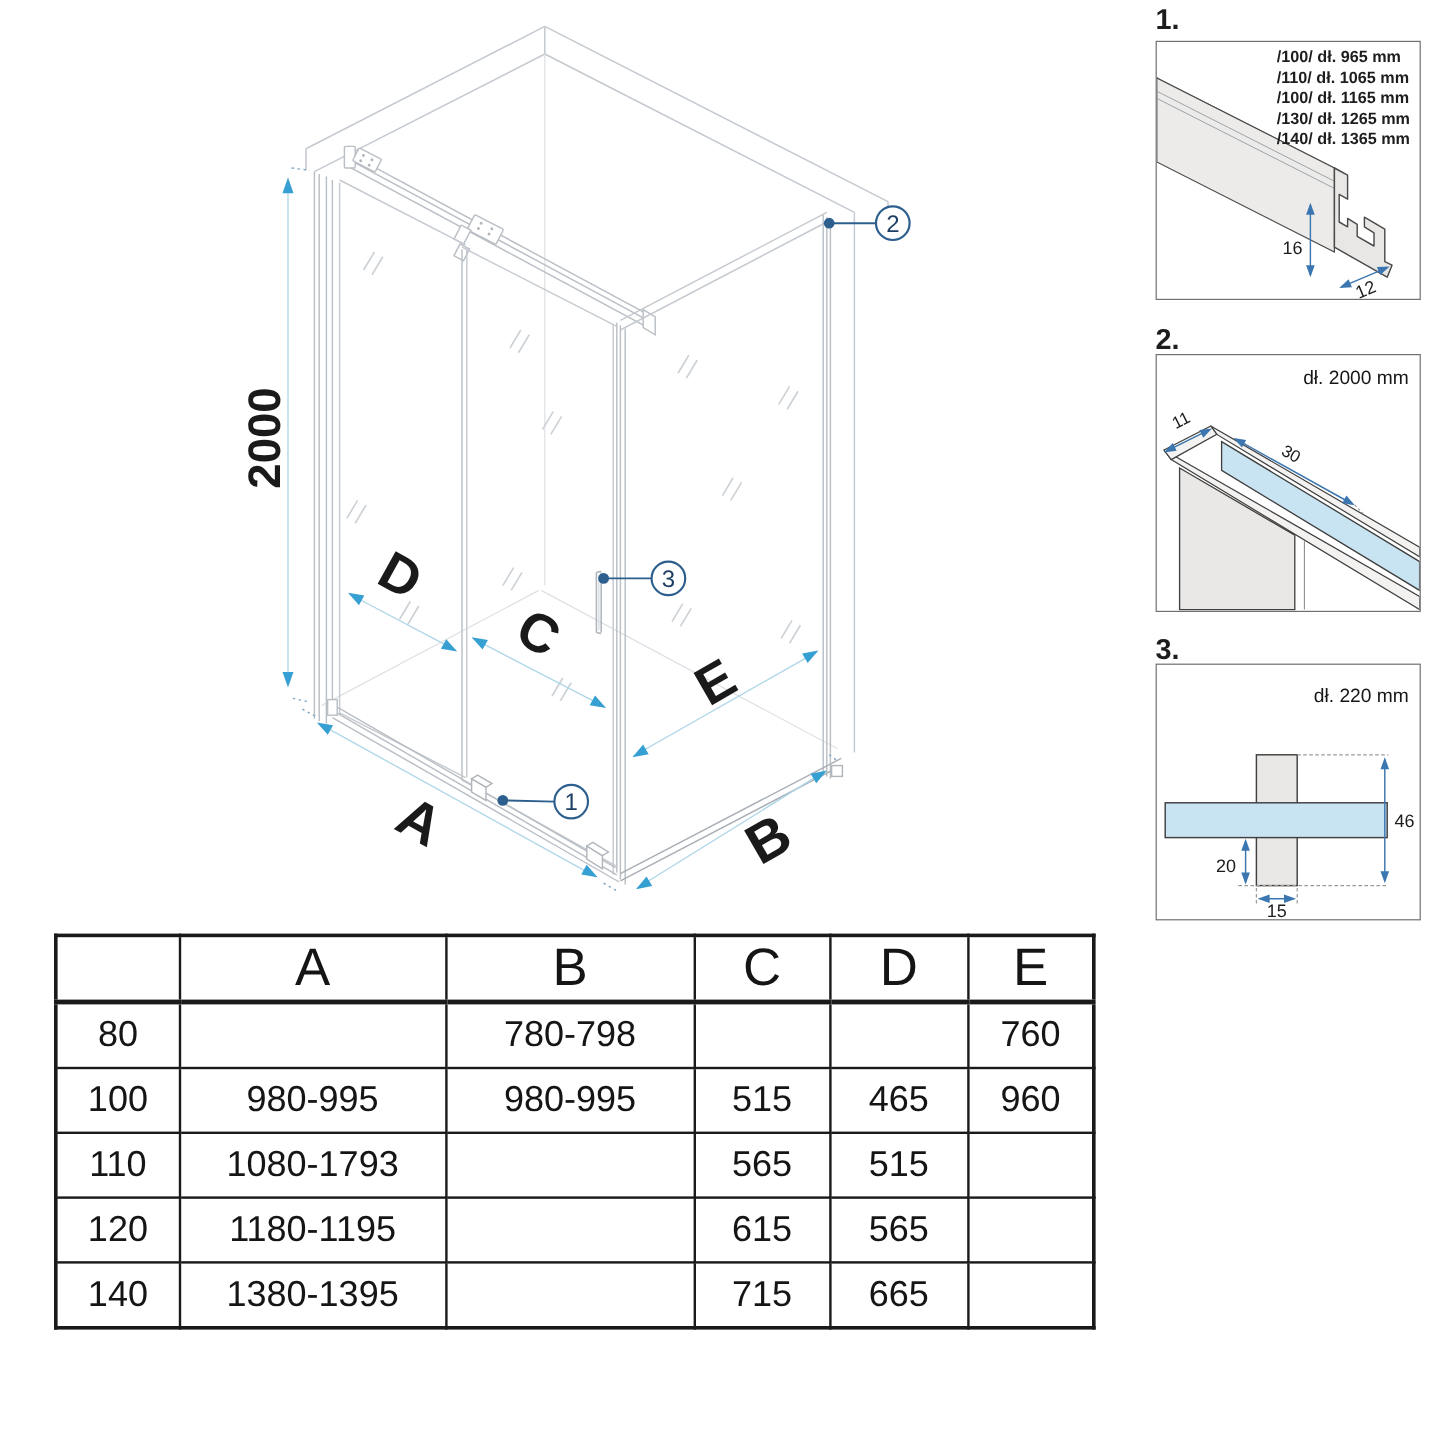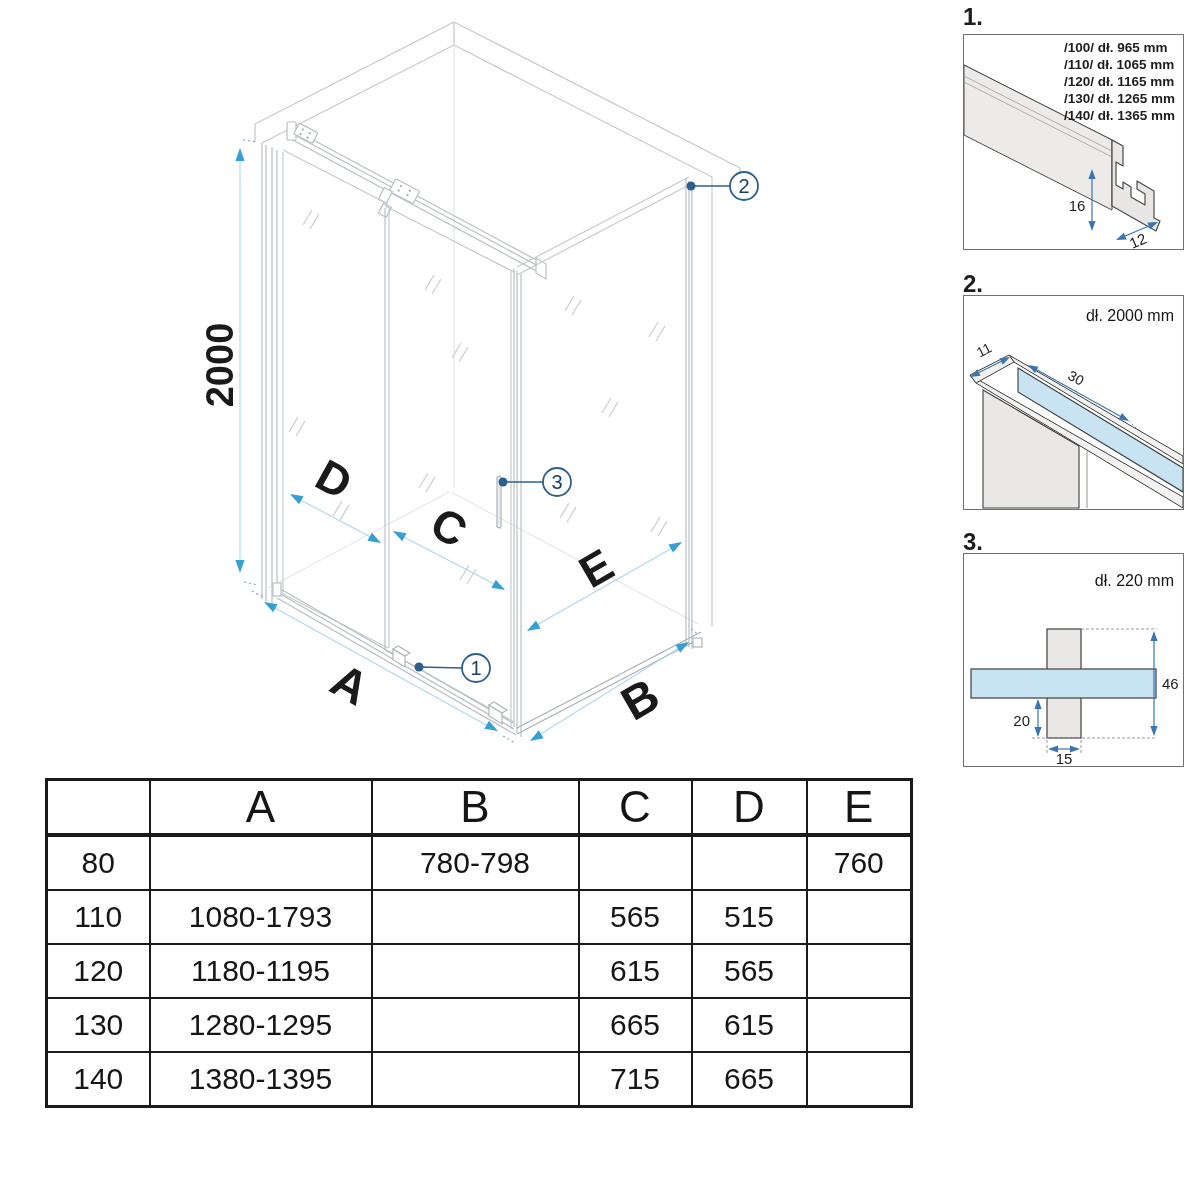--- a/index.html
+++ b/index.html
@@ -233,21 +233,21 @@
       <g>
         <path d="M154,204 L192,188" stroke="#3b76b0" stroke-width="1.2" fill="none"></path>
         <use href="#ah1" transform="translate(152,205) rotate(-23)" fill="#3b76b0"></use>
         <use href="#ah1" transform="translate(194,187) rotate(157)" fill="#3b76b0"></use>
         <text transform="translate(174,206) rotate(-23)" text-anchor="middle" dy="0.35em" font-size="15" fill="#1c1c1c">12</text>
       </g>
     </svg>
     <div class="p-lines" id="p1-lines">
         <div>/100/ dł. 965 mm</div>
         <div>/110/ dł. 1065 mm</div>
-        <div>/120/ dł. 1165 mm</div>
+        <div>/100/ dł. 1165 mm</div>
         <div>/130/ dł. 1265 mm</div>
         <div>/140/ dł. 1365 mm</div>
       </div>
   </div>
 
   <div class="panel-label" style="left:963px;top:270px;">2.</div>
   <div class="panel-box" style="left:963px;top:295px;height:213px;">
     <svg width="219" height="213" viewBox="0 0 219 213">
       <defs>
           <path id="ah2" d="M0,0 L10,3.6 L10,-3.6 Z"></path>
@@ -338,41 +338,41 @@
       <tbody id="spec-body">
           <tr>
             <td>80</td>
             <td></td>
             <td>780-798</td>
             <td></td>
             <td></td>
             <td>760</td>
           </tr>
           <tr>
+            <td>100</td>
+            <td>980-995</td>
+            <td>980-995</td>
+            <td>515</td>
+            <td>465</td>
+            <td>960</td>
+          </tr>
+          <tr>
             <td>110</td>
             <td>1080-1793</td>
             <td></td>
             <td>565</td>
             <td>515</td>
             <td></td>
           </tr>
           <tr>
             <td>120</td>
             <td>1180-1195</td>
             <td></td>
             <td>615</td>
             <td>565</td>
-            <td></td>
-          </tr>
-          <tr>
-            <td>130</td>
-            <td>1280-1295</td>
-            <td></td>
-            <td>665</td>
-            <td>615</td>
             <td></td>
           </tr>
           <tr>
             <td>140</td>
             <td>1380-1395</td>
             <td></td>
             <td>715</td>
             <td>665</td>
             <td></td>
           </tr>

